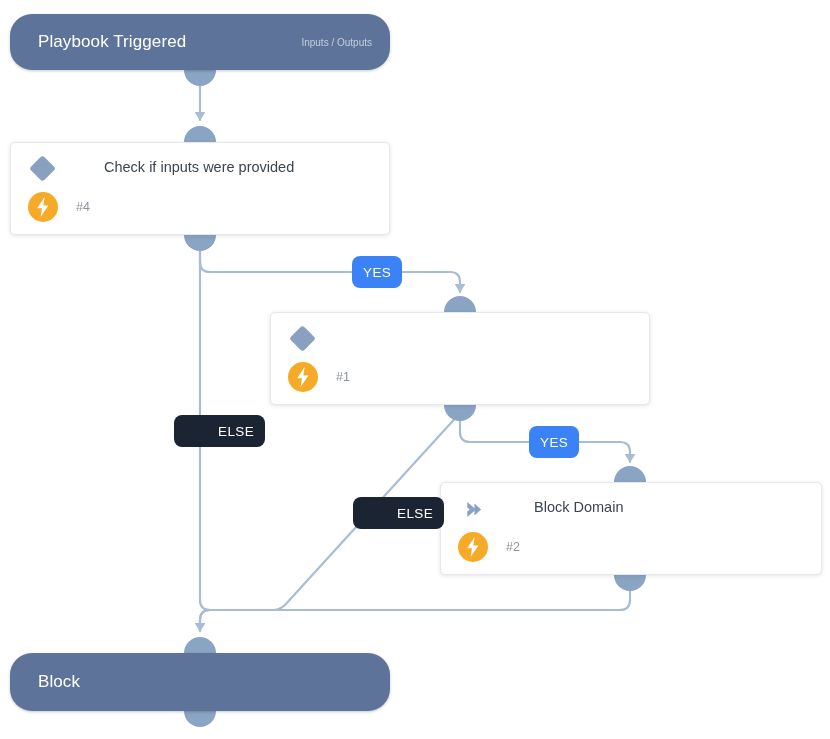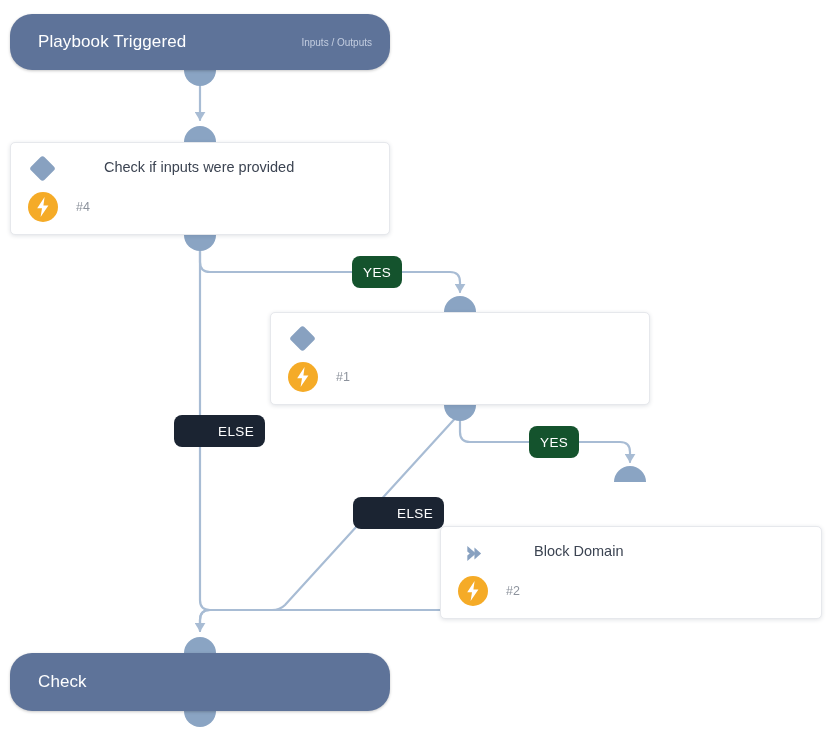--- a/index.html
+++ b/index.html
@@ -149,21 +149,21 @@
     justify-content: center;
     height: 32px;
     min-width: 44px;
     padding: 0 11px;
     border-radius: 8px;
     font-size: 13.5px;
     letter-spacing: 0.4px;
     z-index: 5;
   }
   .branch-label.yes {
-    background: #14532d;
+    background: #3b82f6;
     color: #ffffff;
     text-align: right;
   }
   .branch-label.els {
     background: #1b2432;
     color: #ffffff;
     padding-left: 44px;
   }
 </style>
 </head>
@@ -238,21 +238,21 @@
       <span class="card-step">#1</span>
     </div>
   </div>
   <div class="port bottom" style="left:444px; top:405px;"></div>
 
   <div class="branch-label yes" style="left:529px; top:426px;">YES</div>
 
   <div class="branch-label els" style="left:353px; top:497px;">ELSE</div>
 
   <div class="port top" style="left:614px; top:466px;"></div>
-  <div class="card-node" style="left:440px; top:482px; width:382px; height:93px;margin-top:44px;">
+  <div class="card-node" style="left:440px; top:482px; width:382px; height:93px;">
     <div class="card-row-top">
       <span class="card-type-icon">
         <svg class="icon-chevron" viewBox="0 0 20 20" aria-hidden="true">
           <path d="M3.5 2.2 L12.6 10 L3.5 17.8 L3.5 12.0 L6.0 10 L3.5 8.0 Z" fill="#88a1c0"></path>
           <path d="M11.0 3.6 L18.0 10 L11.0 16.4 Z" fill="#88a1c0"></path>
         </svg>
       </span>
       <span class="card-title">Block Domain</span>
     </div>
     <div class="card-row-bottom">
@@ -261,17 +261,17 @@
           <path d="M9.6 0 L2.2 11.2 L7.0 11.2 L5.6 20 L13.4 8.4 L8.4 8.4 Z" fill="#ffffff"></path>
         </svg>
       </span>
       <span class="card-step">#2</span>
     </div>
   </div>
   <div class="port bottom" style="left:614px; top:575px;"></div>
 
   <div class="port top" style="left:184px; top:637px;"></div>
   <div class="terminal-node" style="left:10px; top:653px; width:380px; height:58px;">
-    <span class="terminal-title">Check</span>
+    <span class="terminal-title">Block</span>
   </div>
   <div class="port bottom" style="left:184px; top:711px;"></div>
 
 </div>
 
 </body></html>

